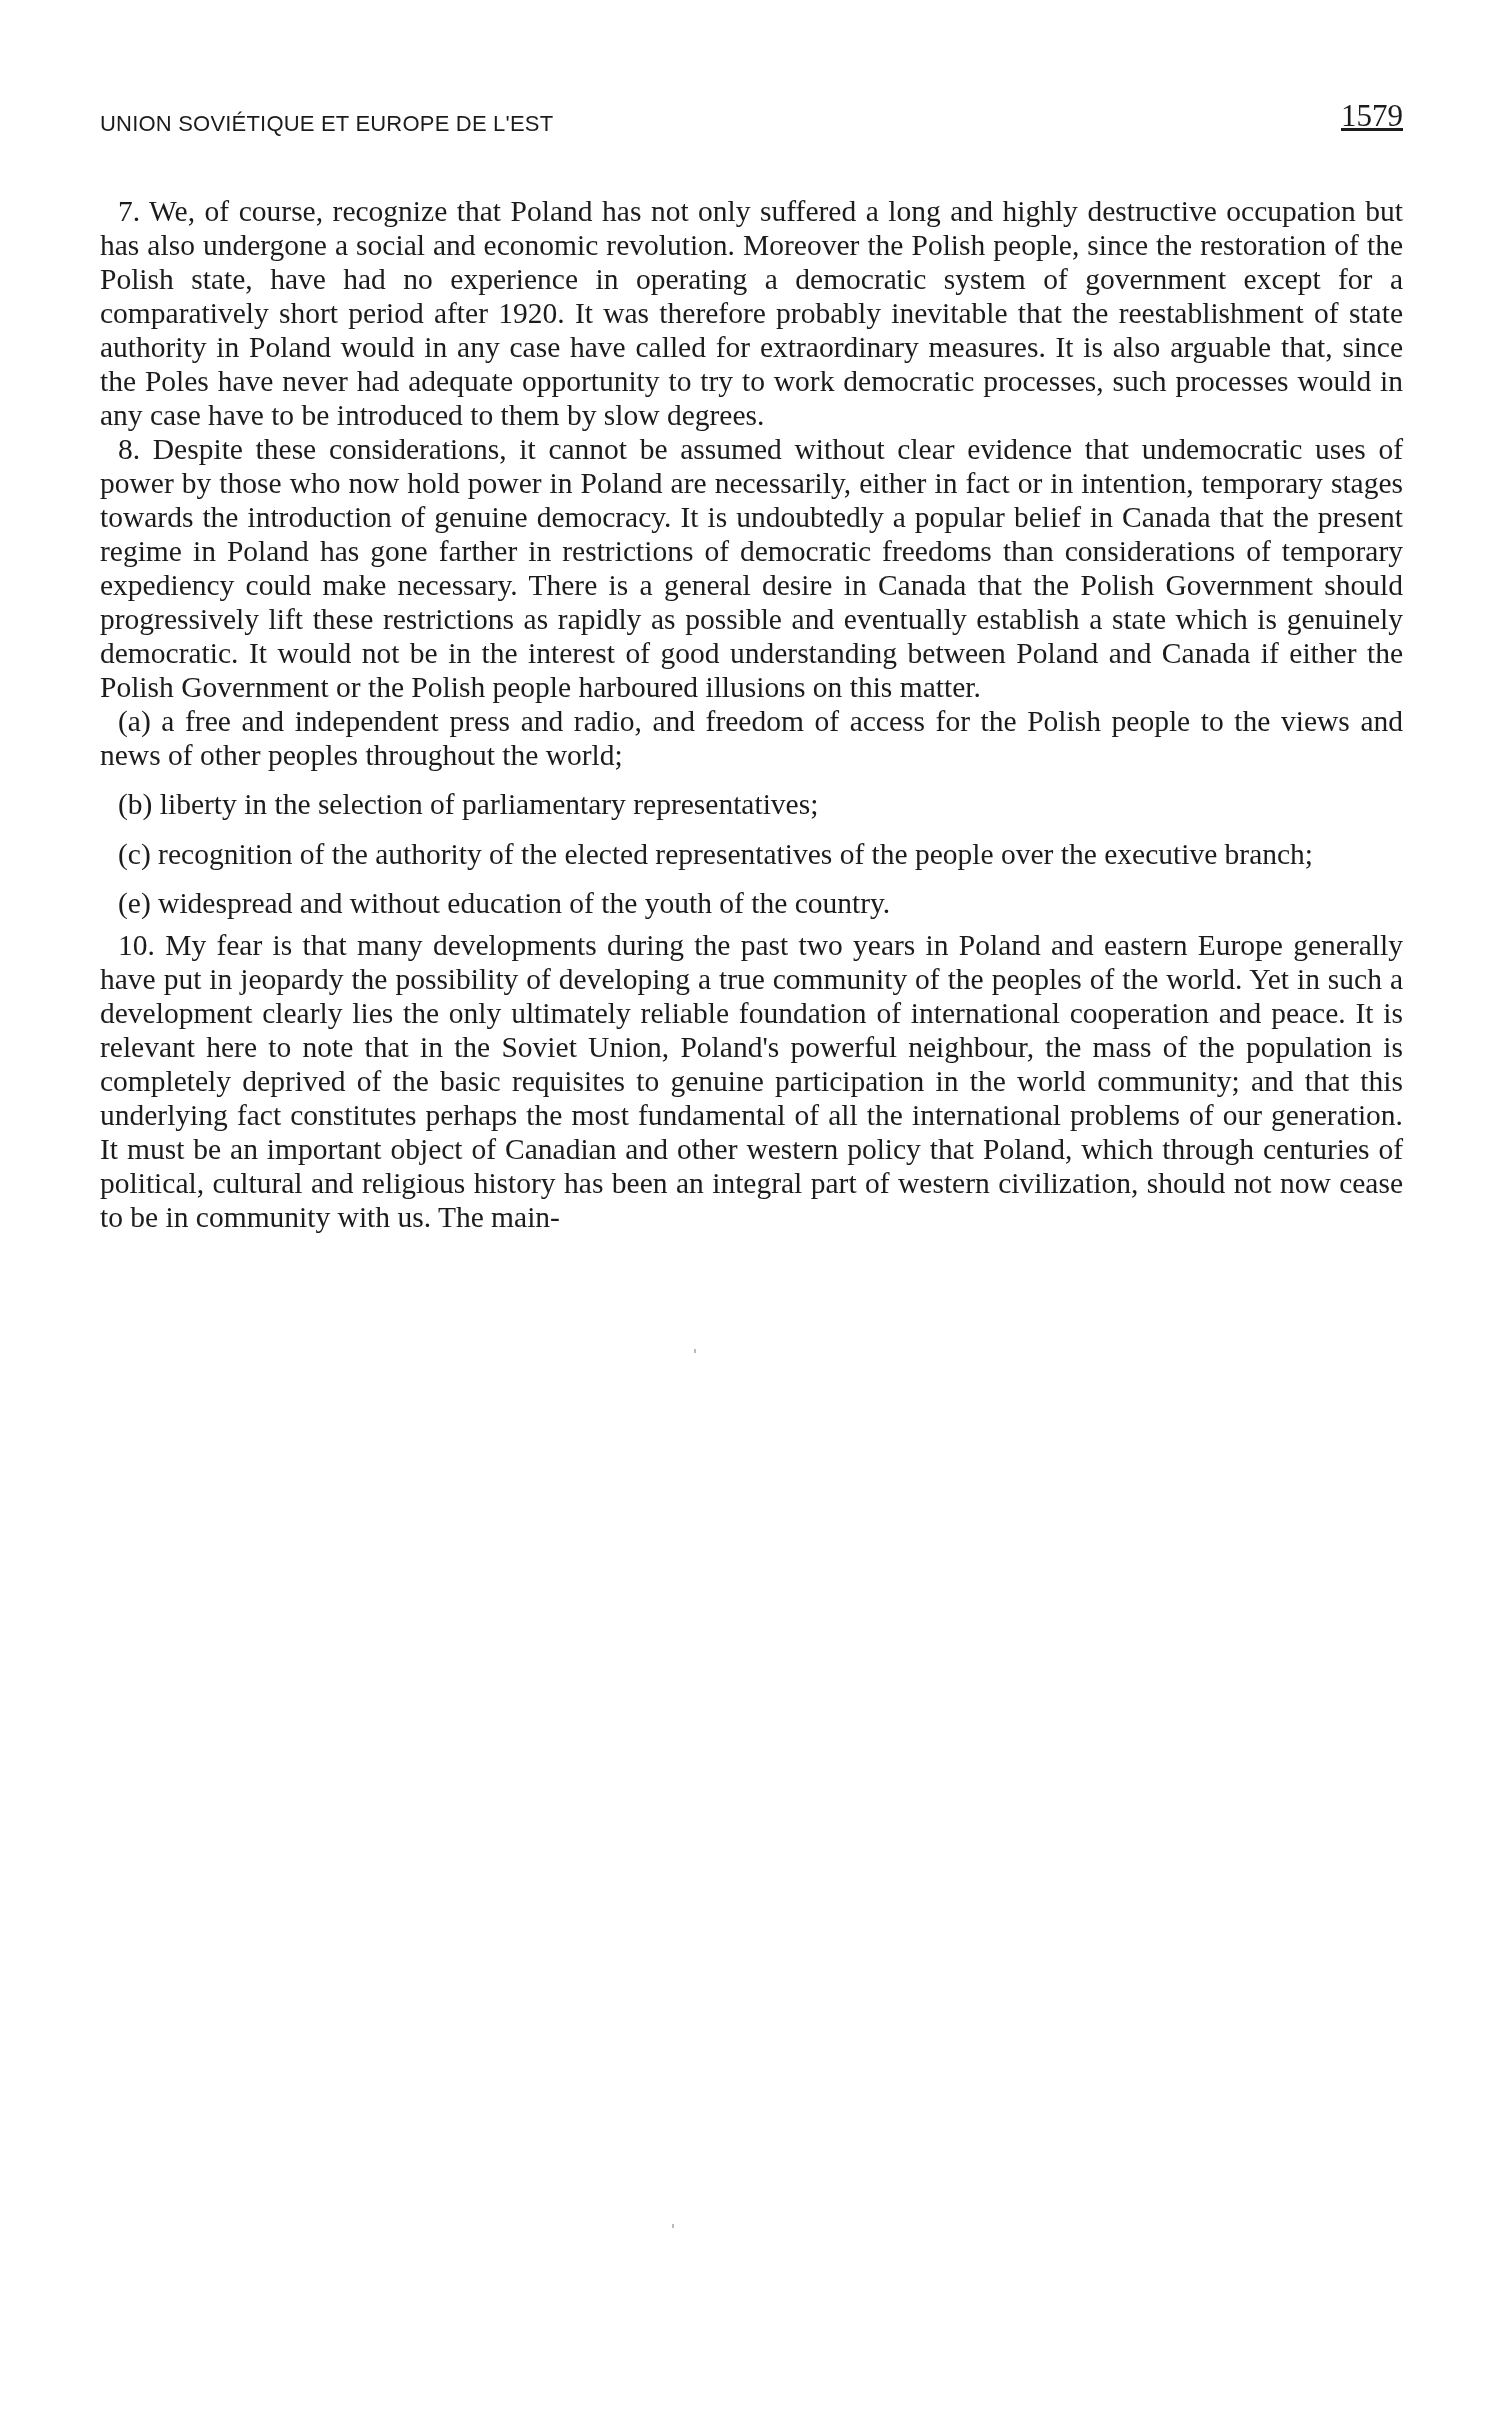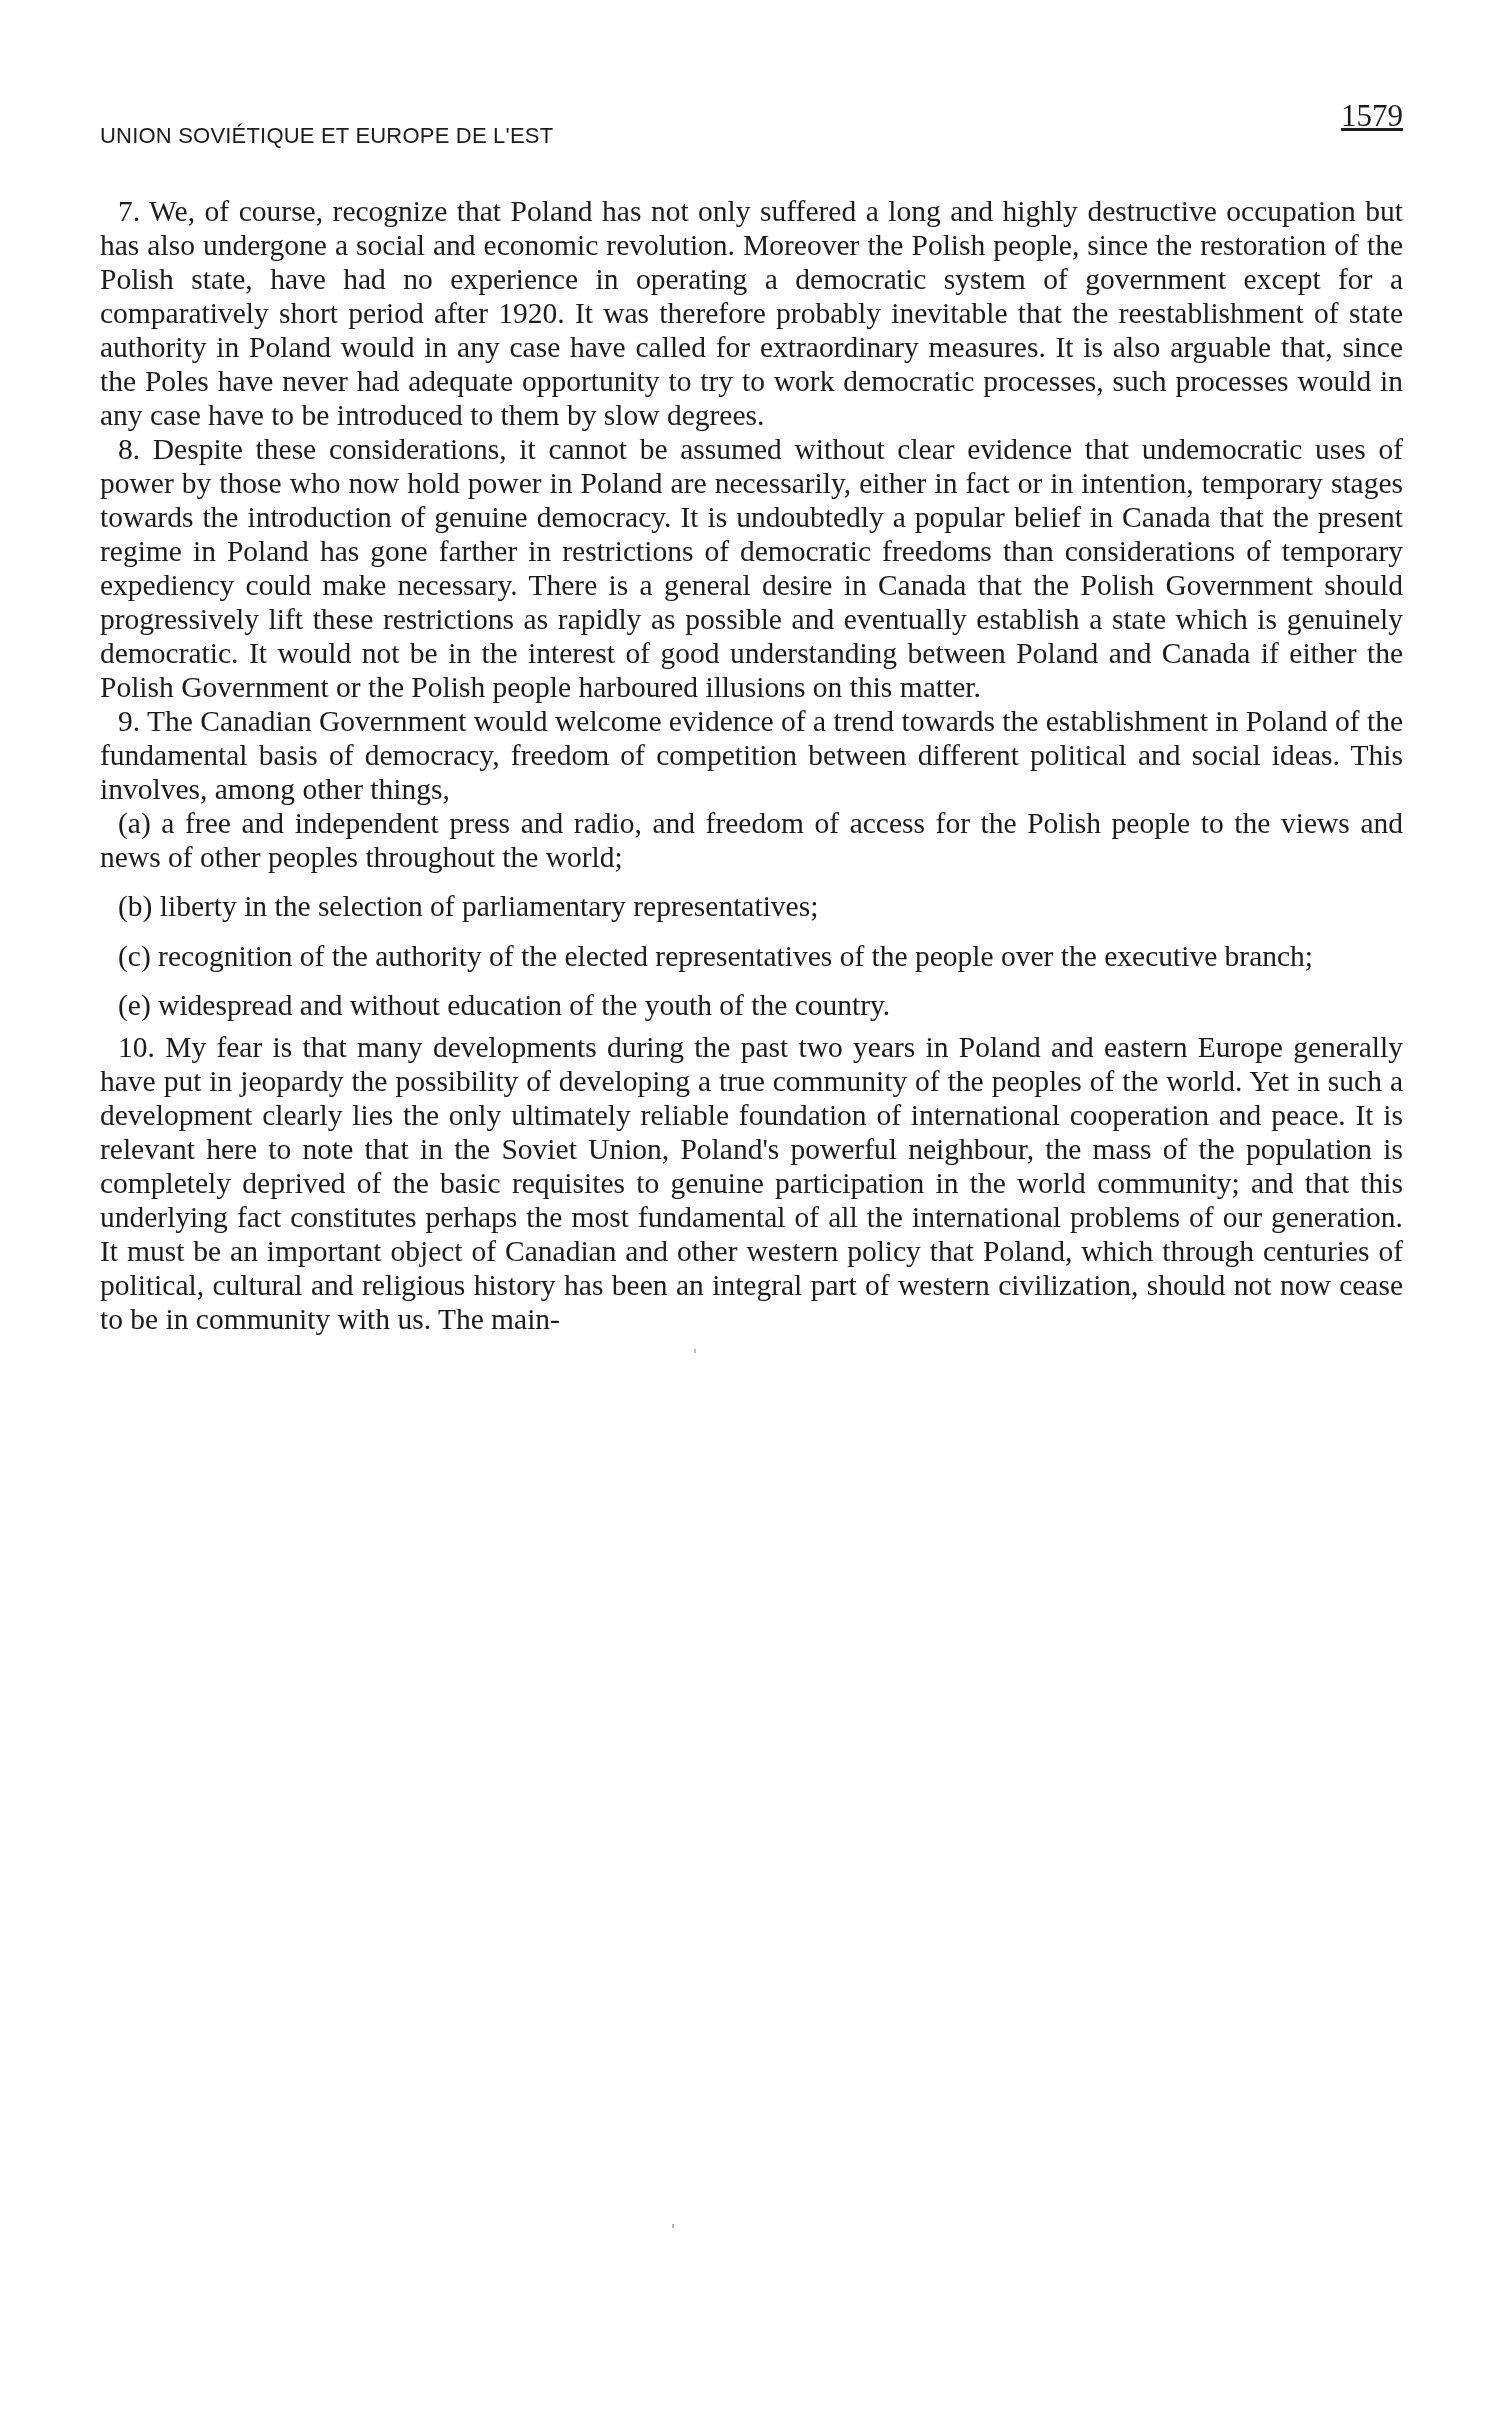--- a/index.html
+++ b/index.html
@@ -1,20 +1,20 @@
 <!DOCTYPE html>
 <html style="font-size:14.5px"><head>
 <meta charset="utf-8">
 <style>
   html, body { margin: 0; padding: 0; background: #ffffff; }
   body { width: 1510px; height: 2413px; position: relative; overflow: hidden; }
   .page { position: absolute; left: 100px; top: 0; width: 1303px; color: #1c1c1c;
           font-family: "Liberation Serif", "DejaVu Serif", serif; }
   .running-head { position: absolute; top: 98px; left: 0; width: 1303px; height: 36px; }
-  .rh-title { position: absolute; left: 0; top: 25px; font-size: 22px; letter-spacing: 0.2px;
+  .rh-title { position: absolute; left: 0; top: 13px; font-size: 22px; letter-spacing: 0.2px;
               font-family: "Liberation Sans", "DejaVu Sans", sans-serif; }
   .rh-page { position: absolute; right: 0; top: 0; font-size: 31px; text-decoration: underline; }
   .body { position: absolute; top: 194px; left: 0; width: 1303px; font-size: 29.5px;
           line-height: 34px; text-align: justify; }
   .body p { margin: 0; text-indent: 0; }
   .body p.para { text-indent: 18px; }
   .body p.item { text-indent: 18px; margin-top: 15.4px; }
   .body p.first-item { text-indent: 18px; margin-top: 0; }
   .body p.after-items { text-indent: 18px; margin-top: 8px; }
   .speck { position: absolute; width: 1.8px; height: 3.6px; background: #bbb; }
@@ -24,21 +24,20 @@
 
 <div class="page">
   <div class="running-head">
     <span class="rh-title">UNION SOVIÉTIQUE ET EUROPE DE L'EST</span>
     <span class="rh-page">1579</span>
   </div>
 
   <div class="body">
     <p class="para">7. We, of course, recognize that Poland has not only suffered a long and highly destructive occupation but has also undergone a social and economic revolution. Moreover the Polish people, since the restoration of the Polish state, have had no experience in operating a democratic system of government except for a comparatively short period after 1920. It was therefore probably inevitable that the reestablishment of state authority in Poland would in any case have called for extraordinary measures. It is also arguable that, since the Poles have never had adequate opportunity to try to work democratic processes, such processes would in any case have to be introduced to them by slow degrees.</p>
     <p class="para">8. Despite these considerations, it cannot be assumed without clear evidence that undemocratic uses of power by those who now hold power in Poland are necessarily, either in fact or in intention, temporary stages towards the introduction of genuine democracy. It is undoubtedly a popular belief in Canada that the present regime in Poland has gone farther in restrictions of democratic freedoms than considerations of temporary expediency could make necessary. There is a general desire in Canada that the Polish Government should progressively lift these restrictions as rapidly as possible and eventually establish a state which is genuinely democratic. It would not be in the interest of good understanding between Poland and Canada if either the Polish Government or the Polish people harboured illusions on this matter.</p>
-    <p class="para">9. The Canadian Government would welcome evidence of a trend towards the establishment in Poland of the fundamental basis of democracy, freedom of competition between different political and social ideas. This involves, among other things,</p>
     <p class="first-item">(a) a free and independent press and radio, and freedom of access for the Polish people to the views and news of other peoples throughout the world;</p>
     <p class="item">(b) liberty in the selection of parliamentary representatives;</p>
     <p class="item">(c) recognition of the authority of the elected representatives of the people over the executive branch;</p>
     <p class="item">(e) widespread and without education of the youth of the country.</p>
     <p class="after-items">10. My fear is that many developments during the past two years in Poland and eastern Europe generally have put in jeopardy the possibility of developing a true community of the peoples of the world. Yet in such a development clearly lies the only ultimately reliable foundation of international cooperation and peace. It is relevant here to note that in the Soviet Union, Poland's powerful neighbour, the mass of the population is completely deprived of the basic requisites to genuine participation in the world community; and that this underlying fact constitutes perhaps the most fundamental of all the international problems of our generation. It must be an important object of Canadian and other western policy that Poland, which through centuries of political, cultural and religious history has been an integral part of western civilization, should not now cease to be in community with us.  The main-</p>
   </div>
 </div>
 <div class="speck" style="left:694px; top:1349px;"></div>
 <div class="speck" style="left:672px; top:2224px;"></div>
 

